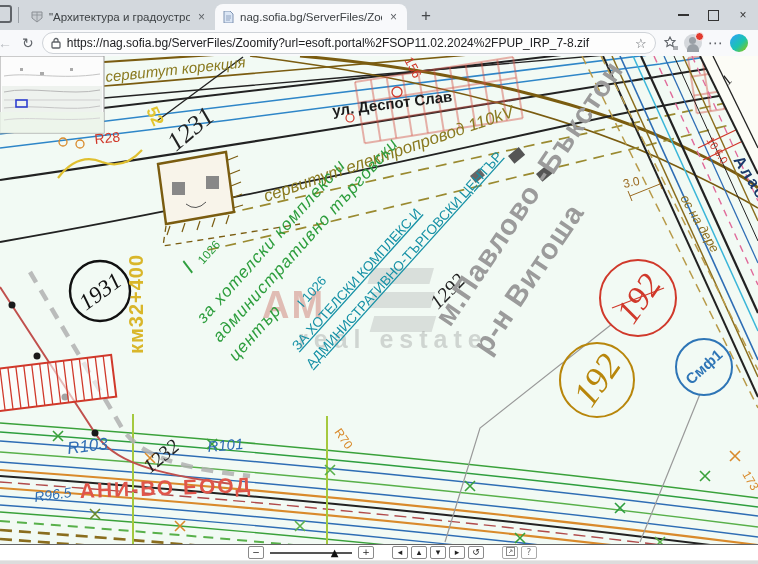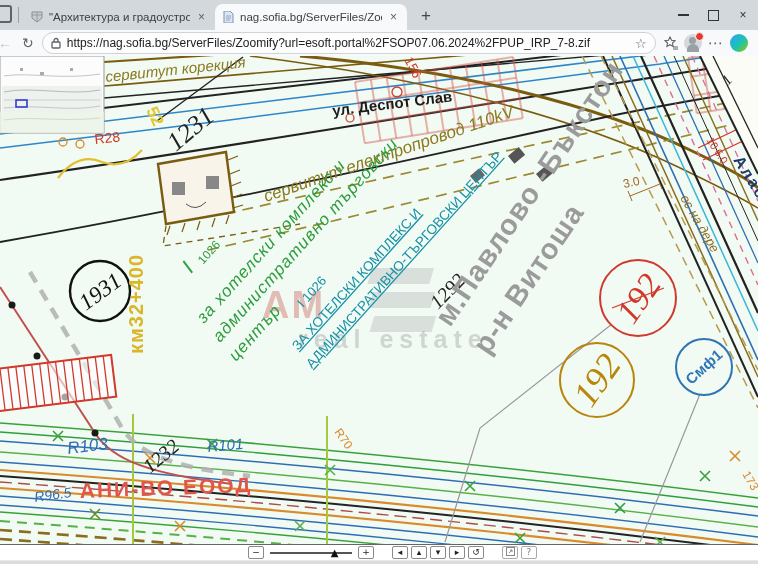--- a/index.html
+++ b/index.html
@@ -89,21 +89,21 @@
 </div>
 
 <div class="toolbar">
   <button class="navbtn disabled" style="margin-left:-4px">←</button>
   <button class="navbtn">↻</button>
   <div class="urlpill">
     <svg width="10" height="12" viewBox="0 0 10 12">
       <rect x="1" y="5" width="8" height="6" rx="1" fill="none" stroke="#5f6368" stroke-width="1.3"></rect>
       <path d="M3,5 V3.5 a2,2 0 0 1 4,0 V5" fill="none" stroke="#5f6368" stroke-width="1.3"></path>
     </svg>
-    <span class="urltext">https://nag.sofia.bg/ServerFiles/Zoomify?url=esoft.portal%2FSOP07.06.2024%2FPUP_IRP_7-8.zif</span>
+    <span class="urltext">https://nag.sofia.bg/ServerFiles/Zoomify?url=esoft.portal%2FSOP11.02.2024%2FPUP_IRP_7-8.zif</span>
     <span class="pill-star">☆</span>
   </div>
   <svg width="16" height="14" viewBox="0 0 16 14">
     <path d="M8,1 l1.6,3.2 3.4,0.4 -2.5,2.4 0.6,3.4 -3.1,-1.7 -3.1,1.7 0.6,-3.4 -2.5,-2.4 3.4,-0.4 z" fill="none" stroke="#5f6368" stroke-width="1.1"></path>
     <path d="M11,11 h5 M11,13 h5" stroke="#5f6368" stroke-width="1.2"></path>
   </svg>
   <div class="avatar">
     <div class="head"></div>
     <div class="body"></div>
     <div class="dot"></div>

